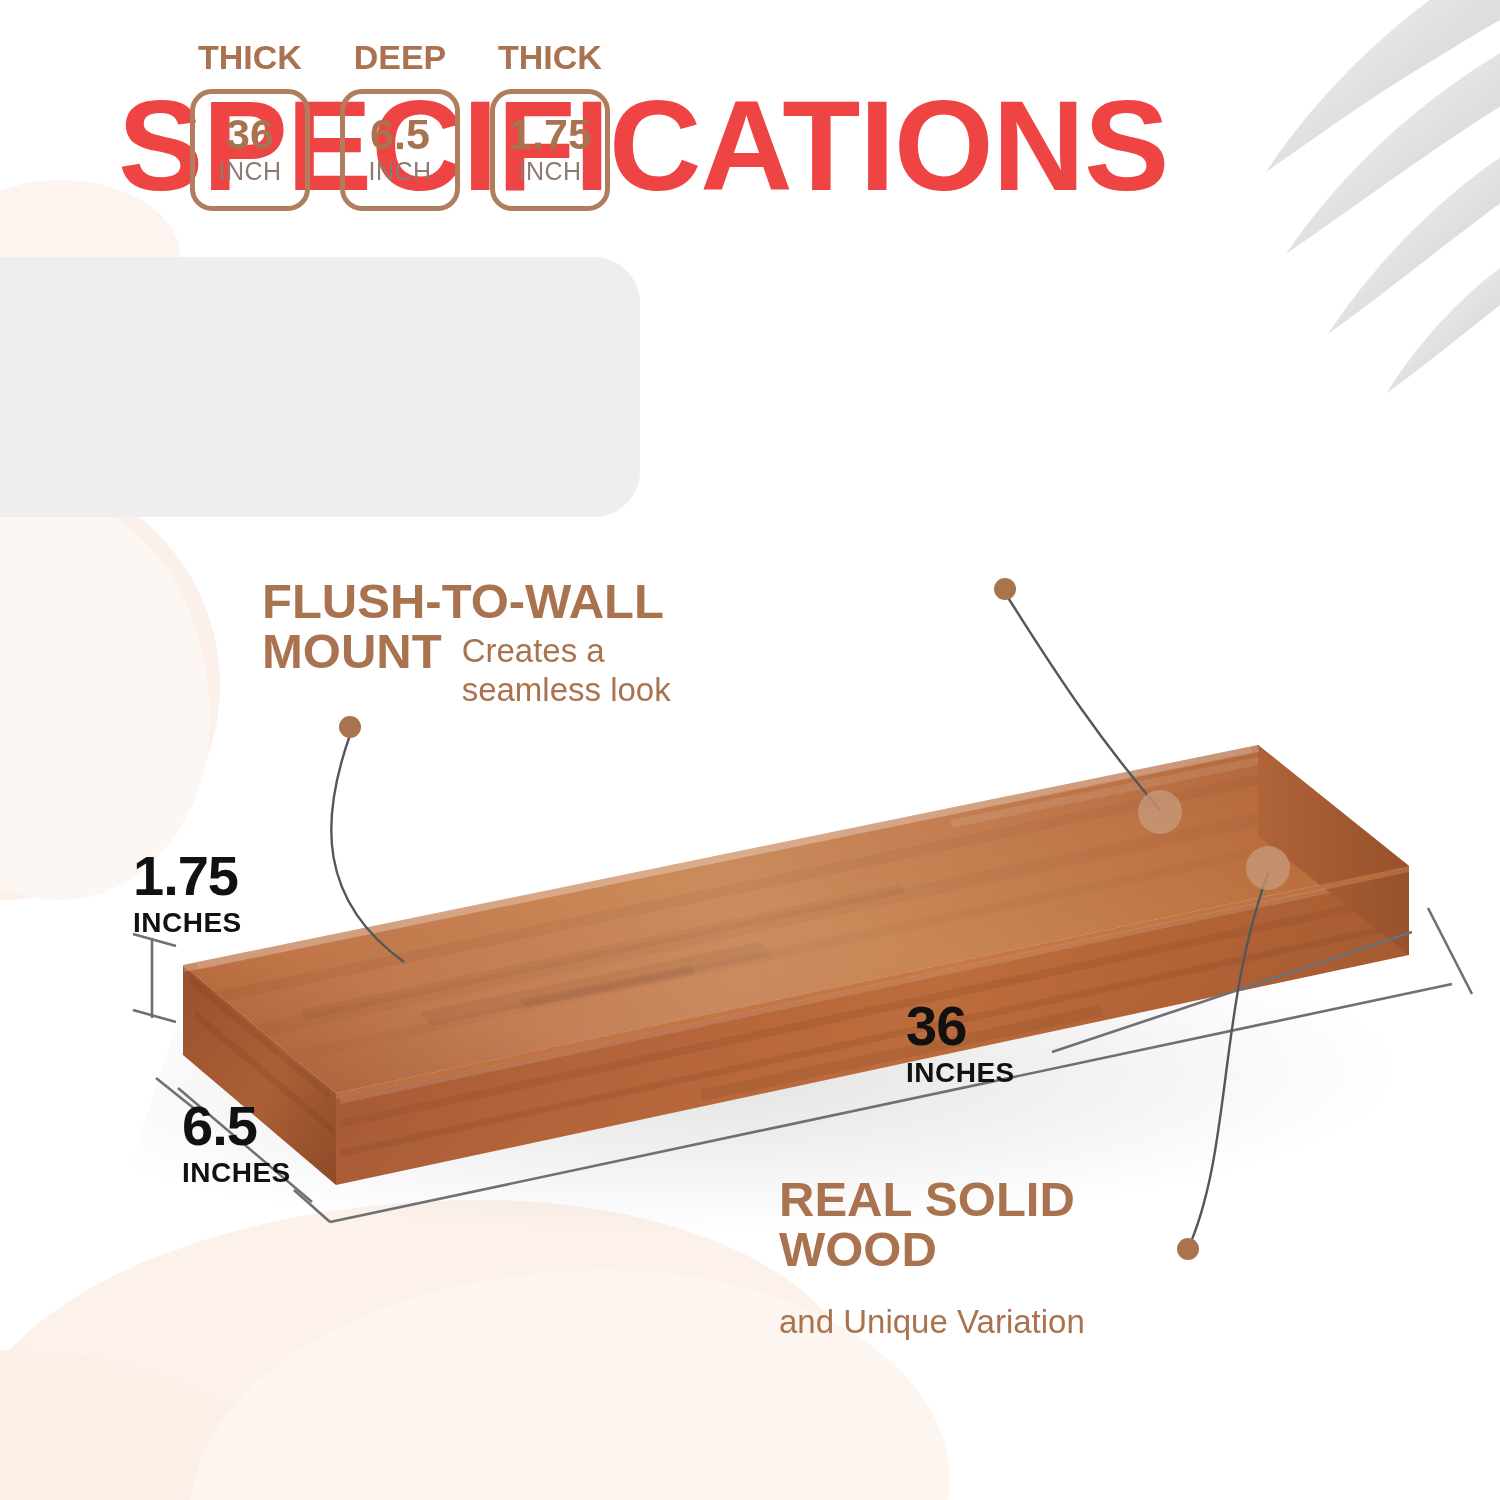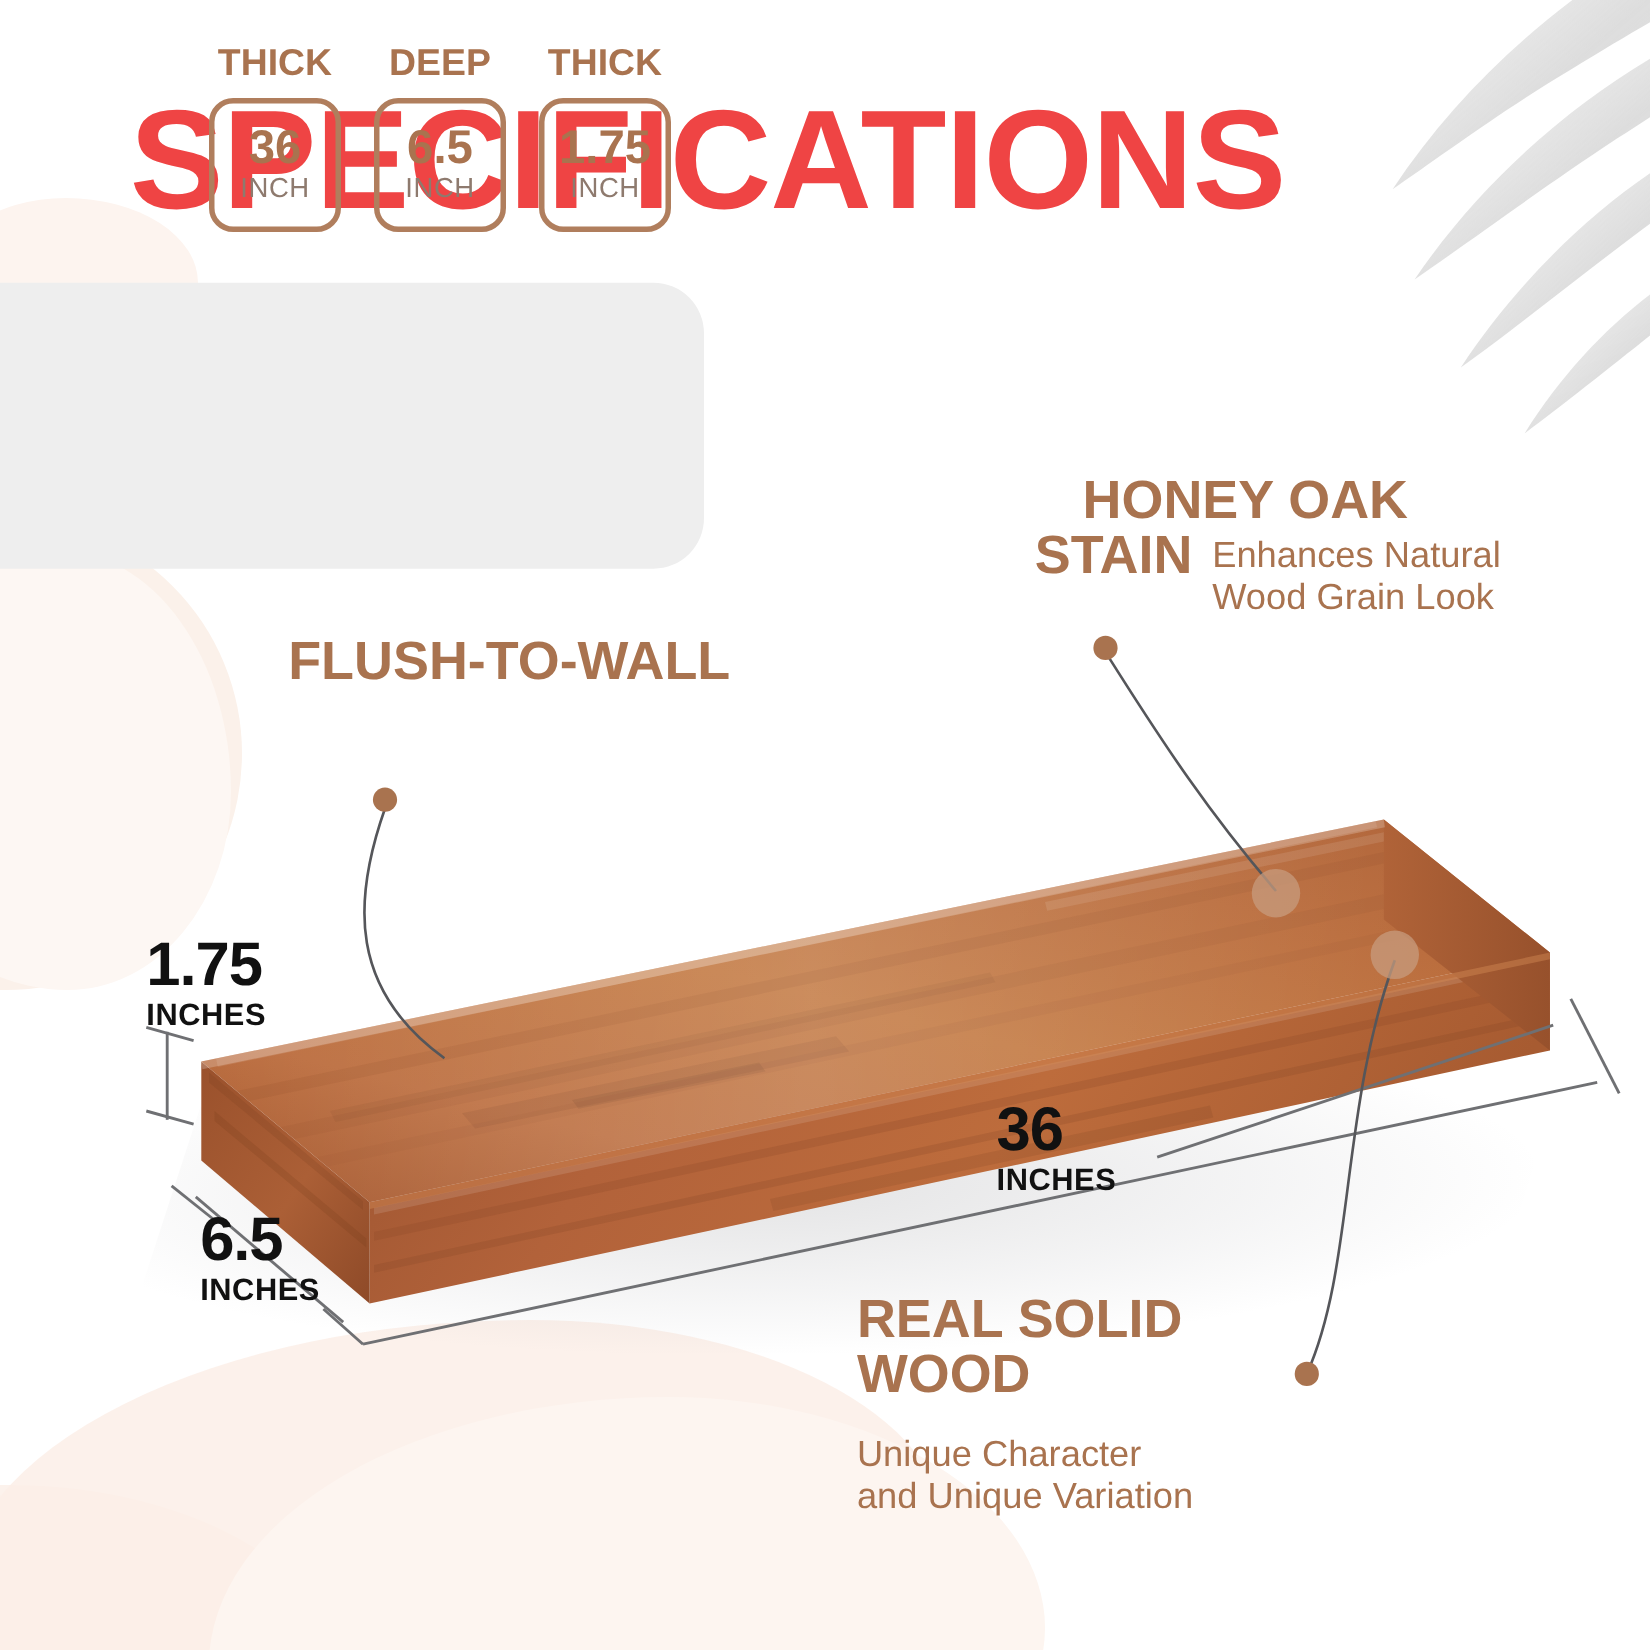--- a/index.html
+++ b/index.html
@@ -378,43 +378,35 @@
     <circle cx="1005" cy="589" r="11" fill="#a9734f"></circle>
     <circle cx="1160" cy="812" r="22" fill="#c89d80" opacity=".72"></circle>
 
     <path d="M1188,1249 C 1232,1150 1218,1010 1268,873" stroke="#55565a" stroke-width="2.4" fill="none"></path>
     <circle cx="1188" cy="1249" r="11" fill="#a9734f"></circle>
     <circle cx="1268" cy="868" r="22" fill="#c89d80" opacity=".72"></circle>
   </svg>
 
   <div class="callout co-flush">
     <div class="callout-title">FLUSH-TO-WALL</div>
-  </div>
-
-  <div class="callout co-honey">
-    <div class="hdr">
-      <div class="callout-title">HONEY OAK</div>
-    </div>
     <div class="row2">
-      <div class="lbl2">
-        <div class="callout-title">STAIN</div>
-      </div>
+      <div class="callout-title">MOUNT</div>
       <div class="callout-sub">
-        <div>Enhances Natural</div>
-        <div>Wood Grain Look</div>
+        <div>Creates a</div>
+        <div>seamless look</div>
       </div>
     </div>
   </div>
+
 
   <div class="callout co-wood">
     <div class="callout-title">REAL SOLID</div>
     <div class="row2">
       <div class="callout-title">WOOD</div>
       <div class="callout-sub">
-        <div>Unique Character</div>
         <div>and Unique Variation</div>
       </div>
     </div>
   </div>
 
   <div class="dim dim-175">
     <span class="num">1.75</span>
     <span class="unit">INCHES</span>
   </div>
 

